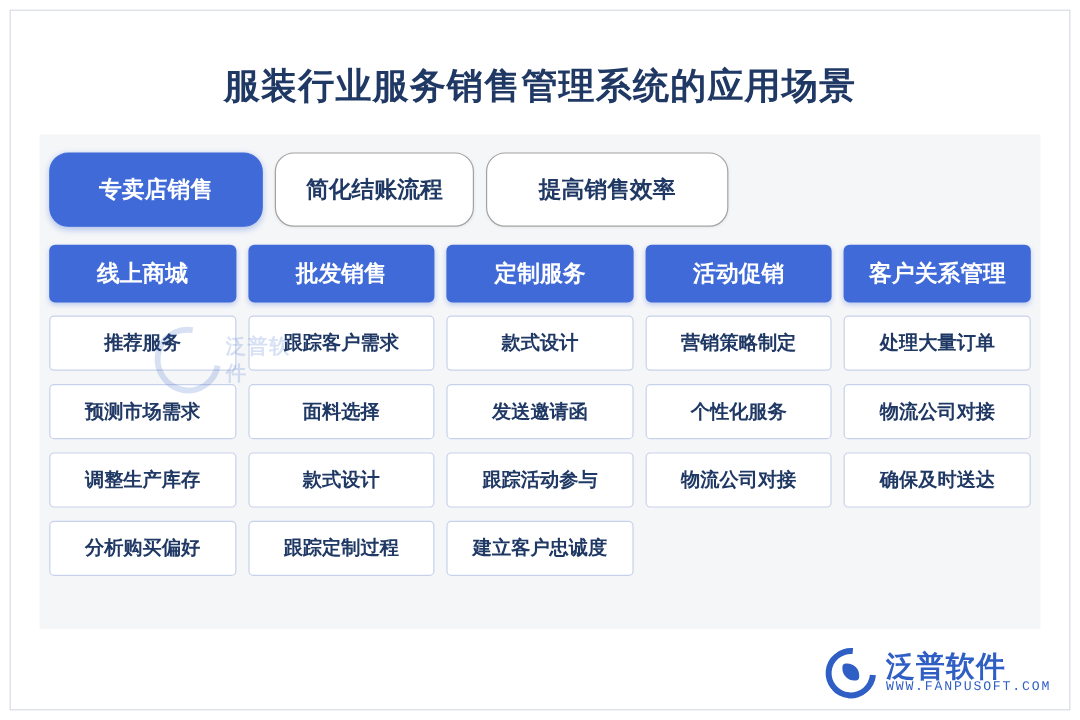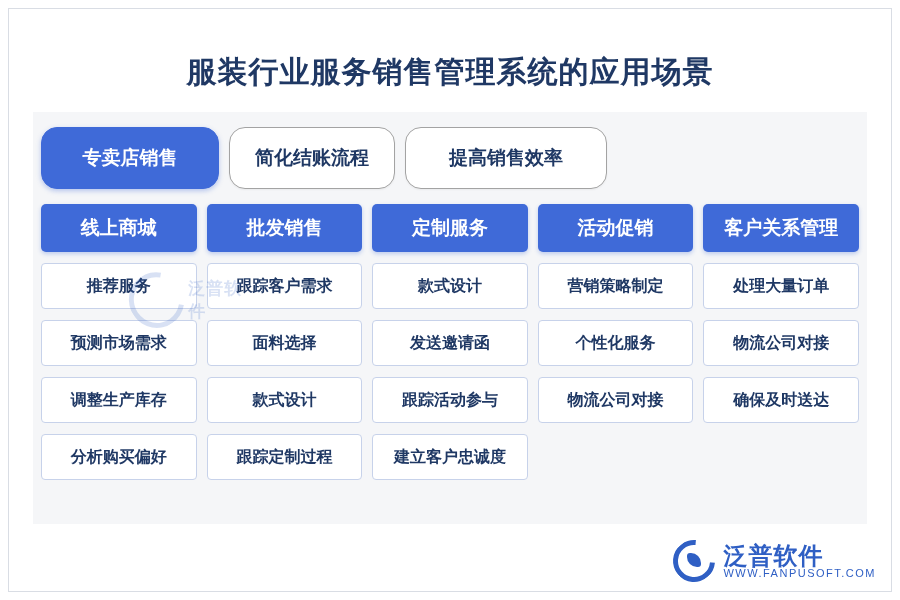--- a/index.html
+++ b/index.html
@@ -182,20 +182,21 @@
   .brand-cn {
     font-size: 24px;
     font-weight: bold;
     color: #2f5fc4;
     letter-spacing: 1px;
   }
   .brand-en {
     font-size: 11px;
     color: #2f5fc4;
     letter-spacing: 1.5px;
+    font-family: Liberation Mono, monospace;
   }
 </style>
 </head>
 <body>
 
 <div class="frame"></div>
 
 <div class="page-title">服装行业服务销售管理系统的应用场景</div>
 
 <div class="panel">

